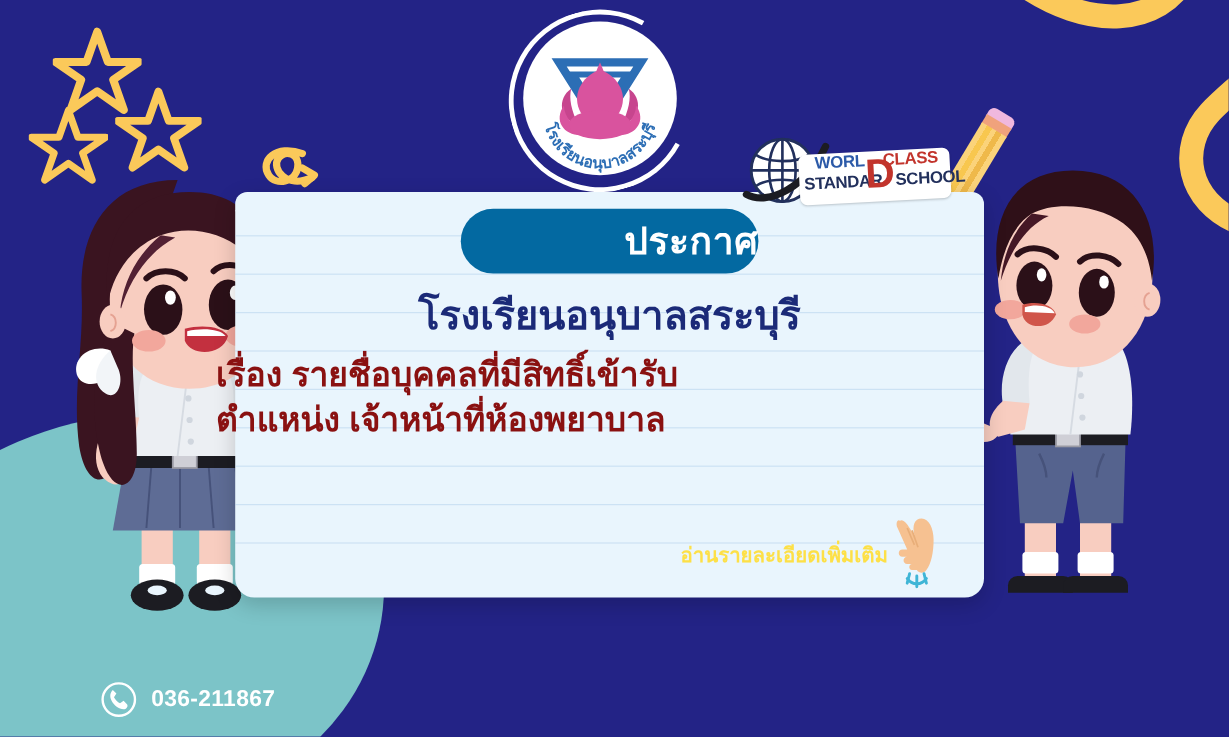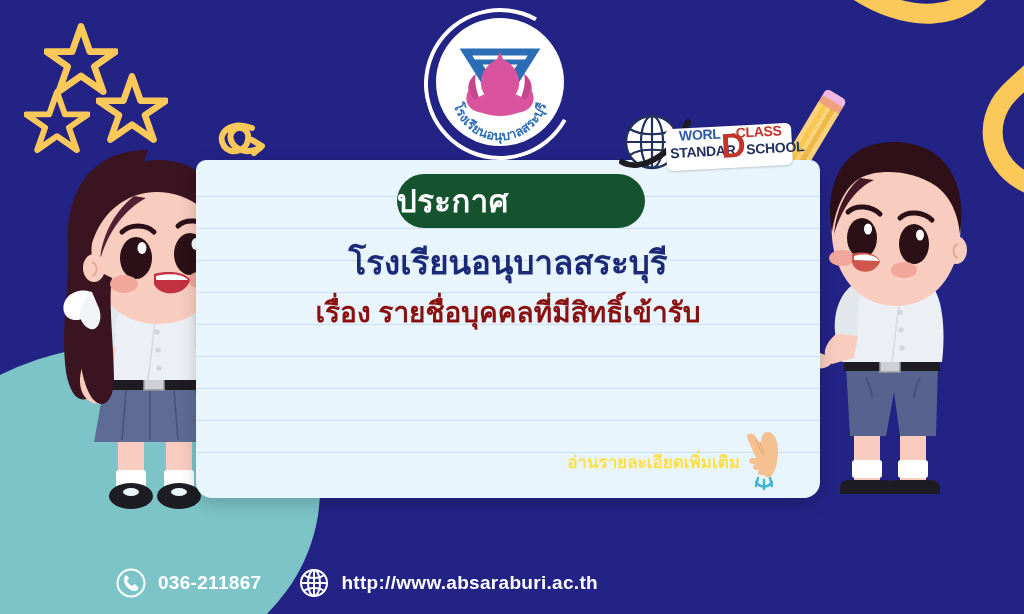--- a/index.html
+++ b/index.html
@@ -48,39 +48,39 @@
     border-radius:6px;transform:rotate(-3deg);box-shadow:0 1px 2px rgba(0,0,0,.2);}
   .wcs-txt{position:absolute;left:52px;top:14px;width:122px;height:42px;transform:rotate(-3deg);
     line-height:1;text-align:center;}
   .wcs-l1{font-size:14px;font-weight:bold;letter-spacing:-.3px;white-space:nowrap;}
   .wcs-l2{font-size:14px;font-weight:bold;letter-spacing:-.3px;white-space:nowrap;margin-top:3px;}
   .wcs-bigD{position:absolute;left:103px;top:16px;font-size:34px;font-weight:bold;color:#C2342C;
     transform:rotate(-3deg);line-height:1;}
   .blue{color:#2C5AA8;} .red{color:#C2342C;} .dark{color:#22305C;}
 
   
-  .pill{position:absolute;left:397px;top:174px;width:248px;height:54px;background:#14532d;
-    border-radius:28px;display:flex;align-items:center;justify-content:flex-start;}
+  .pill{position:absolute;left:384px;top:174px;width:248px;height:54px;background:#0369a1;
+    border-radius:28px;display:flex;align-items:center;justify-content:flex-end;}
   .pill span{color:#fff;font-size:31px;font-weight:bold;letter-spacing:.5px;}
   .school-name{position:absolute;left:196px;top:236px;width:624px;text-align:center;
     color:#1B2A78;font-size:33px;font-weight:bold;}
-  .subject{position:absolute;left:196px;top:295px;width:624px;text-align:center;
+  .subject{position:absolute;left:180px;top:295px;width:624px;text-align:left;
     color:#8A1111;font-size:28px;font-weight:bold;line-height:1.32;}
   .readmore{position:absolute;left:450px;top:448px;width:290px;text-align:right;
     color:#fde047;font-size:17px;font-weight:bold;}
 
   
   .hand{position:absolute;left:744px;top:430px;width:40px;height:62px;}
 
   
   .char{position:absolute;}
 
   
   .footer{position:absolute;left:0;bottom:0;width:985px;height:62px;display:flex;
-    align-items:center;gap:0px;padding-left:116px;box-sizing:border-box;}
+    align-items:center;gap:0px;padding-left:84px;box-sizing:border-box;}
   .fitem{display:flex;align-items:center;gap:12px;}
   .fitem .label{color:#fff;font-size:19px;font-weight:bold;letter-spacing:.3px;white-space:nowrap;}
   .gap1{width:38px;} .gap2{width:42px;}
   .ico{width:30px;height:30px;flex:0 0 30px;}
 </style>
 </head>
 <body>
 
 <div id="poster">
 
@@ -288,20 +288,21 @@
   </div>
 
   <div class="pill">
     <span>ประกาศ</span>
   </div>
 
   <div class="school-name">โรงเรียนอนุบาลสระบุรี</div>
 
   <div class="subject">
     <div>เรื่อง รายชื่อบุคคลที่มีสิทธิ์เข้ารับ</div>
+    <div>ตำแหน่ง เจ้าหน้าที่ห้องพยาบาล</div>
   </div>
 
   <div class="readmore">อ่านรายละเอียดเพิ่มเติม</div>
 
   <svg class="hand" viewBox="0 0 40 62">
     <path d="M6 4 C4 2 2 6 4 10 L12 28 L8 28 C4 28 4 34 8 34 L12 34 C8 34 8 40 12 40 L16 40 C13 40 13 45 16 45 L20 45 C22 48 26 48 28 45 C32 40 34 30 34 20 C34 10 30 2 24 2 C18 2 16 8 18 16 L14 10 C12 6 8 2 6 4 Z" fill="#F6C191"></path>
     <path d="M12 10 L18 24" stroke="#E8AE79" stroke-width="1.4" fill="none"></path>
     <path d="M16 12 L21 26" stroke="#E8AE79" stroke-width="1.4" fill="none"></path>
     <g stroke="#3FB5D6" stroke-width="2.4" stroke-linecap="round" fill="none">
       <path d="M12 52 C16 58 24 58 28 52"></path>
@@ -313,27 +314,16 @@
 
   <div class="footer">
     <div class="fitem">
       <svg class="ico" viewBox="0 0 30 30">
         <circle cx="15" cy="15" r="13.5" fill="none" stroke="#fff" stroke-width="2"></circle>
         <path d="M10 7 C8 9 7 12 9 16 C11 20 15 23 19 23 C21 23 23 21 22 19 L19 16 L16 18 C14 17 12 15 11 13 L13 10 Z" fill="#fff"></path>
       </svg>
       <span class="label">036-211867</span>
     </div>
     <div class="gap1"></div>
-    <div class="fitem">
-      <svg class="ico" viewBox="0 0 30 30">
-        <circle cx="15" cy="15" r="13" fill="none" stroke="#fff" stroke-width="2"></circle>
-        <ellipse cx="15" cy="15" rx="6" ry="13" fill="none" stroke="#fff" stroke-width="2"></ellipse>
-        <line x1="15" y1="2" x2="15" y2="28" stroke="#fff" stroke-width="2"></line>
-        <line x1="2" y1="15" x2="28" y2="15" stroke="#fff" stroke-width="2"></line>
-        <path d="M5 7 C10 11 20 11 25 7" fill="none" stroke="#fff" stroke-width="2"></path>
-        <path d="M5 23 C10 19 20 19 25 23" fill="none" stroke="#fff" stroke-width="2"></path>
-      </svg>
-      <span class="label">http://www.absaraburi.ac.th</span>
-    </div>
     <div class="gap2"></div>
   </div>
 
 </div>
 
 </body></html>

